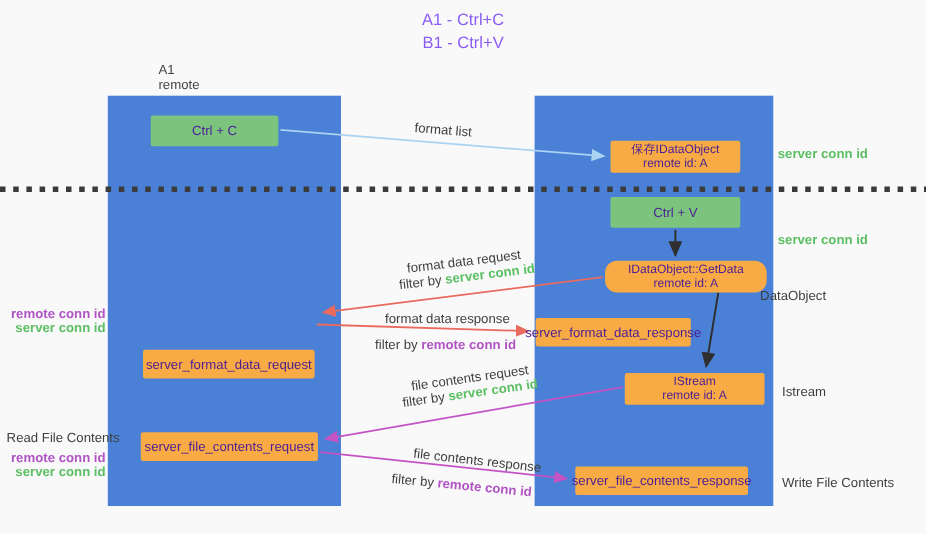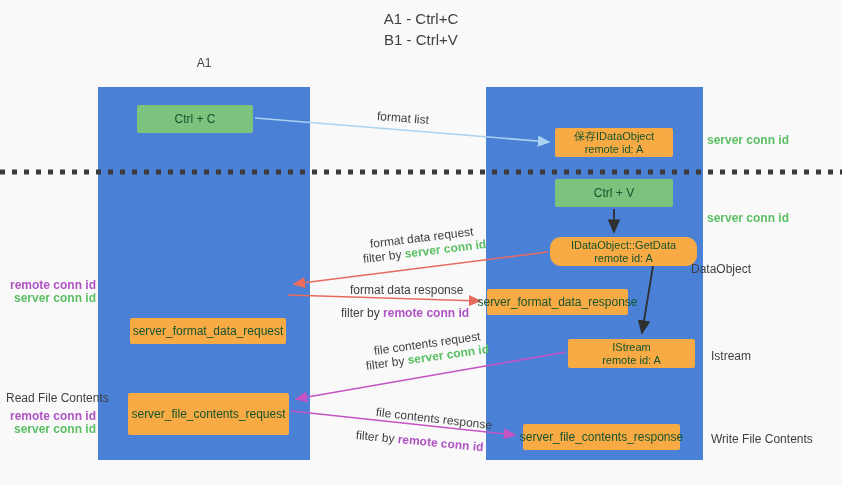--- a/index.html
+++ b/index.html
@@ -11,45 +11,44 @@
     position: relative;
     width: 842px;
     height: 485px;
     background: #f9f9fa;
     overflow: hidden;
   }
   .title {
     position: absolute;
     top: 8px; left: 0; right: 0;
     text-align: center;
-    color: #404040;
+    color: #8b5cf6;
     font-size: 15px;
     line-height: 21px;
   }
   .col-header {
     position: absolute;
     width: 120px;
-    text-align: center;
     color: #444;
     font-size: 12px;
     line-height: 14px;
   }
   .column {
     position: absolute;
     top: 87px;
     height: 373px;
     background: #4a81d6;
   }
   .node {
     position: absolute;
     display: flex;
     flex-direction: column;
     align-items: center;
     justify-content: center;
-    color: #14532d;
+    color: #4c1d95;
     font-size: 12px;
     line-height: 13px;
     text-align: center;
     border-radius: 2px;
   }
   .node.green { background: #7cc47e; }
   .node.orange { background: #f8ab45; }
   .node.small { font-size: 11px; }
   .arrow-label {
     position: absolute;
@@ -87,20 +86,21 @@
 
 <div class="canvas">
 
   <div class="title">
     <div>A1 - Ctrl+C</div>
     <div>B1 - Ctrl+V</div>
   </div>
 
   <div class="col-header" style="left:144px; top:56px;">
     <div>A1</div>
+    <div>remote</div>
   </div>
 
   <div class="column" style="left:98px; width:212px;"></div>
   <div class="column" style="left:486px; width:217px;"></div>
 
   <svg class="layer">
     <defs>
       <marker id="ah-blue" markerWidth="9" markerHeight="8" refX="7" refY="3.5" orient="auto">
         <path d="M0,0 L8,3.5 L0,7 z" fill="#a9d3f0"></path>
       </marker>
@@ -156,21 +156,21 @@
 
   <div class="node orange" style="left:487px; top:289px; width:141px; height:26px;">
     <span>server_format_data_response</span>
   </div>
 
   <div class="node orange small" style="left:568px; top:339px; width:127px; height:29px;">
     <span>IStream</span>
     <span>remote id: A</span>
   </div>
 
-  <div class="node orange" style="left:128px; top:393px; width:161px; height:42px;">
+  <div class="node orange" style="left:128px; top:393px; width:161px; height:26px;">
     <span>server_file_contents_request</span>
   </div>
 
   <div class="node orange" style="left:523px; top:424px; width:157px; height:26px;">
     <span>server_file_contents_response</span>
   </div>
 
   <div class="arrow-label" style="left:377px; top:109px; transform:rotate(4.5deg);">format list</div>
 
   <div class="arrow-label" style="left:370px; top:237px; transform:rotate(-7deg);">format data request</div>

